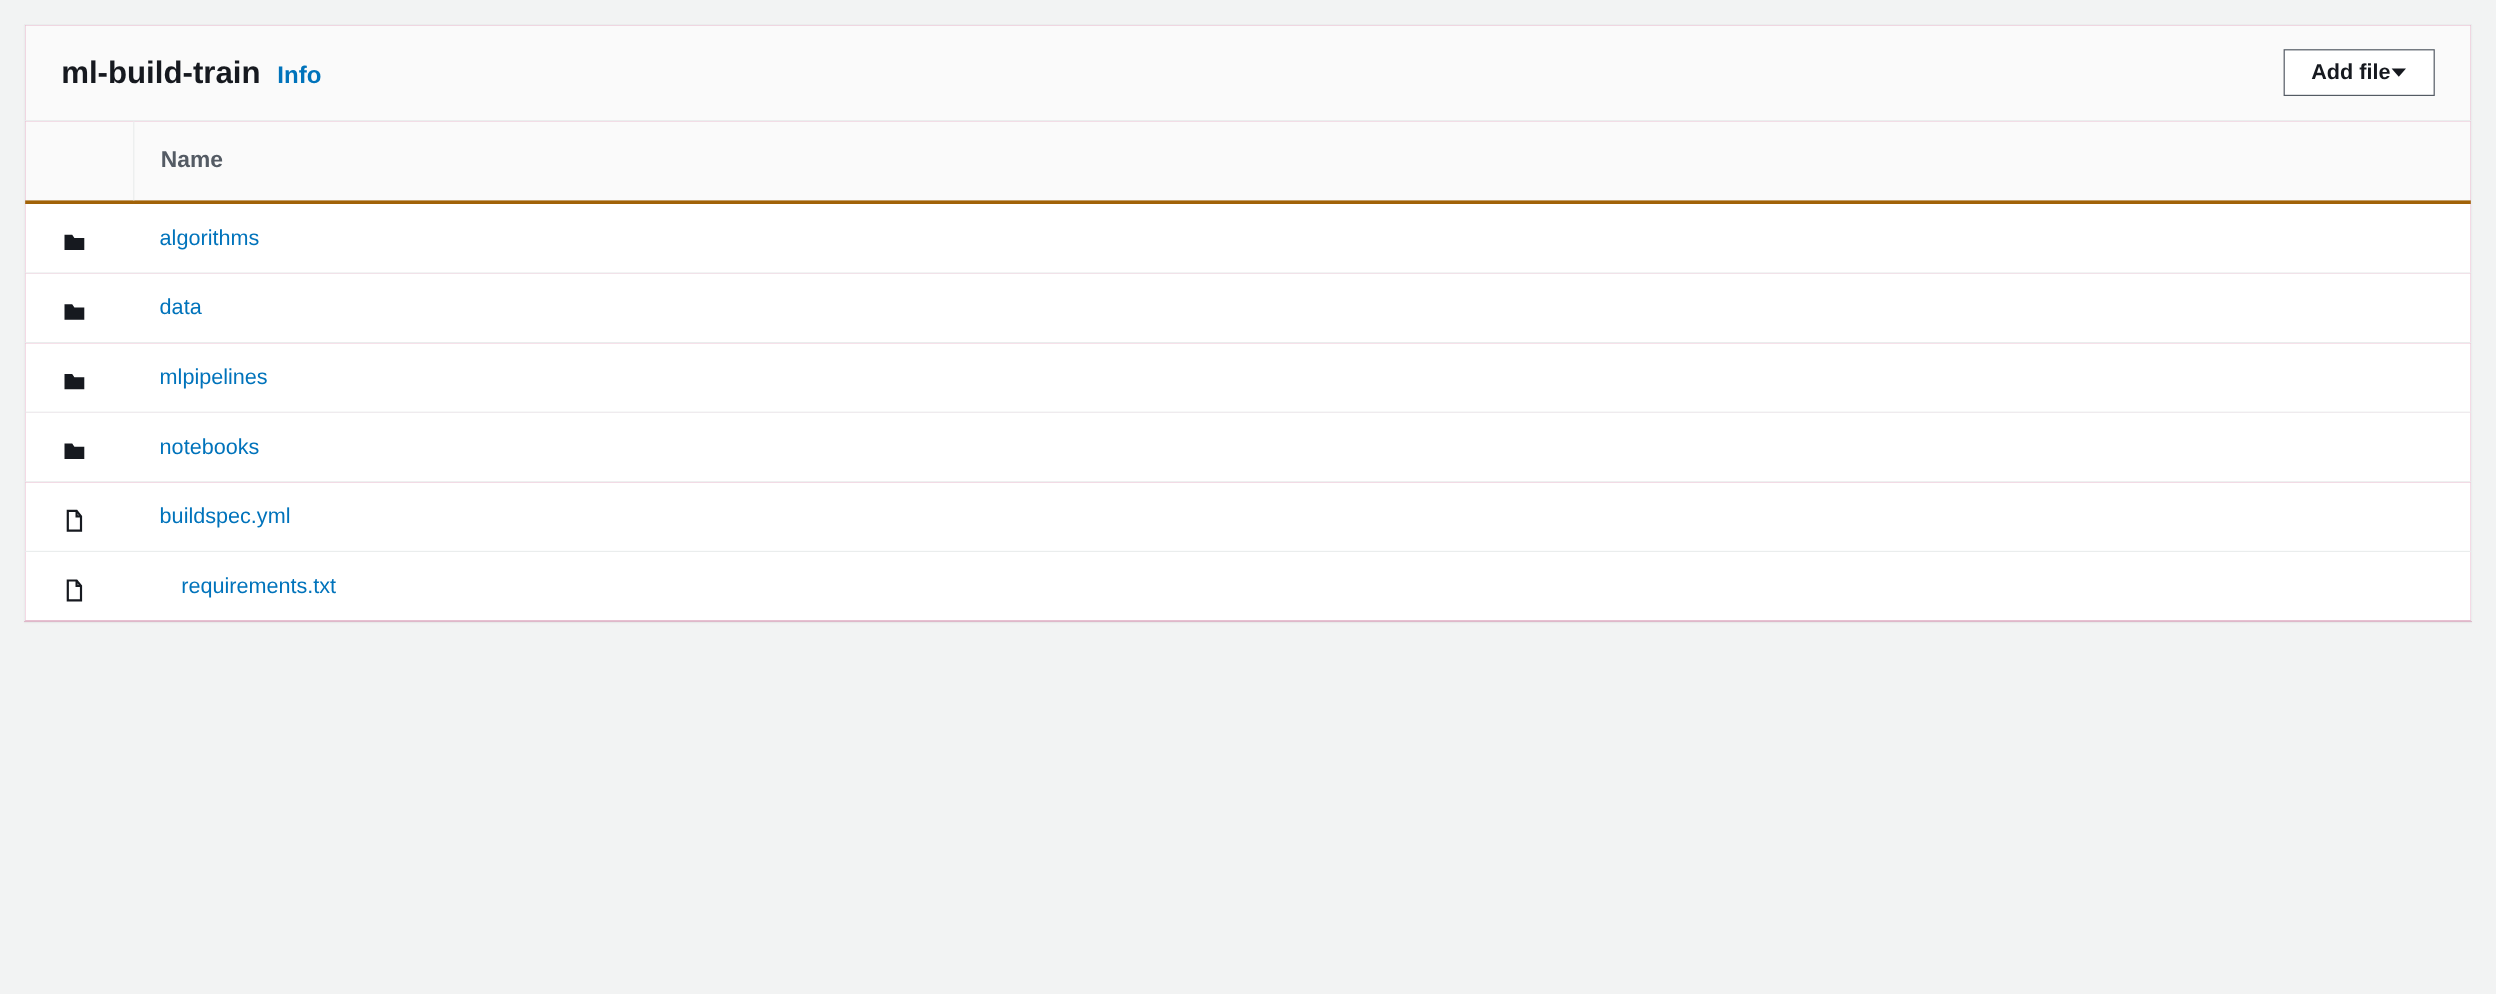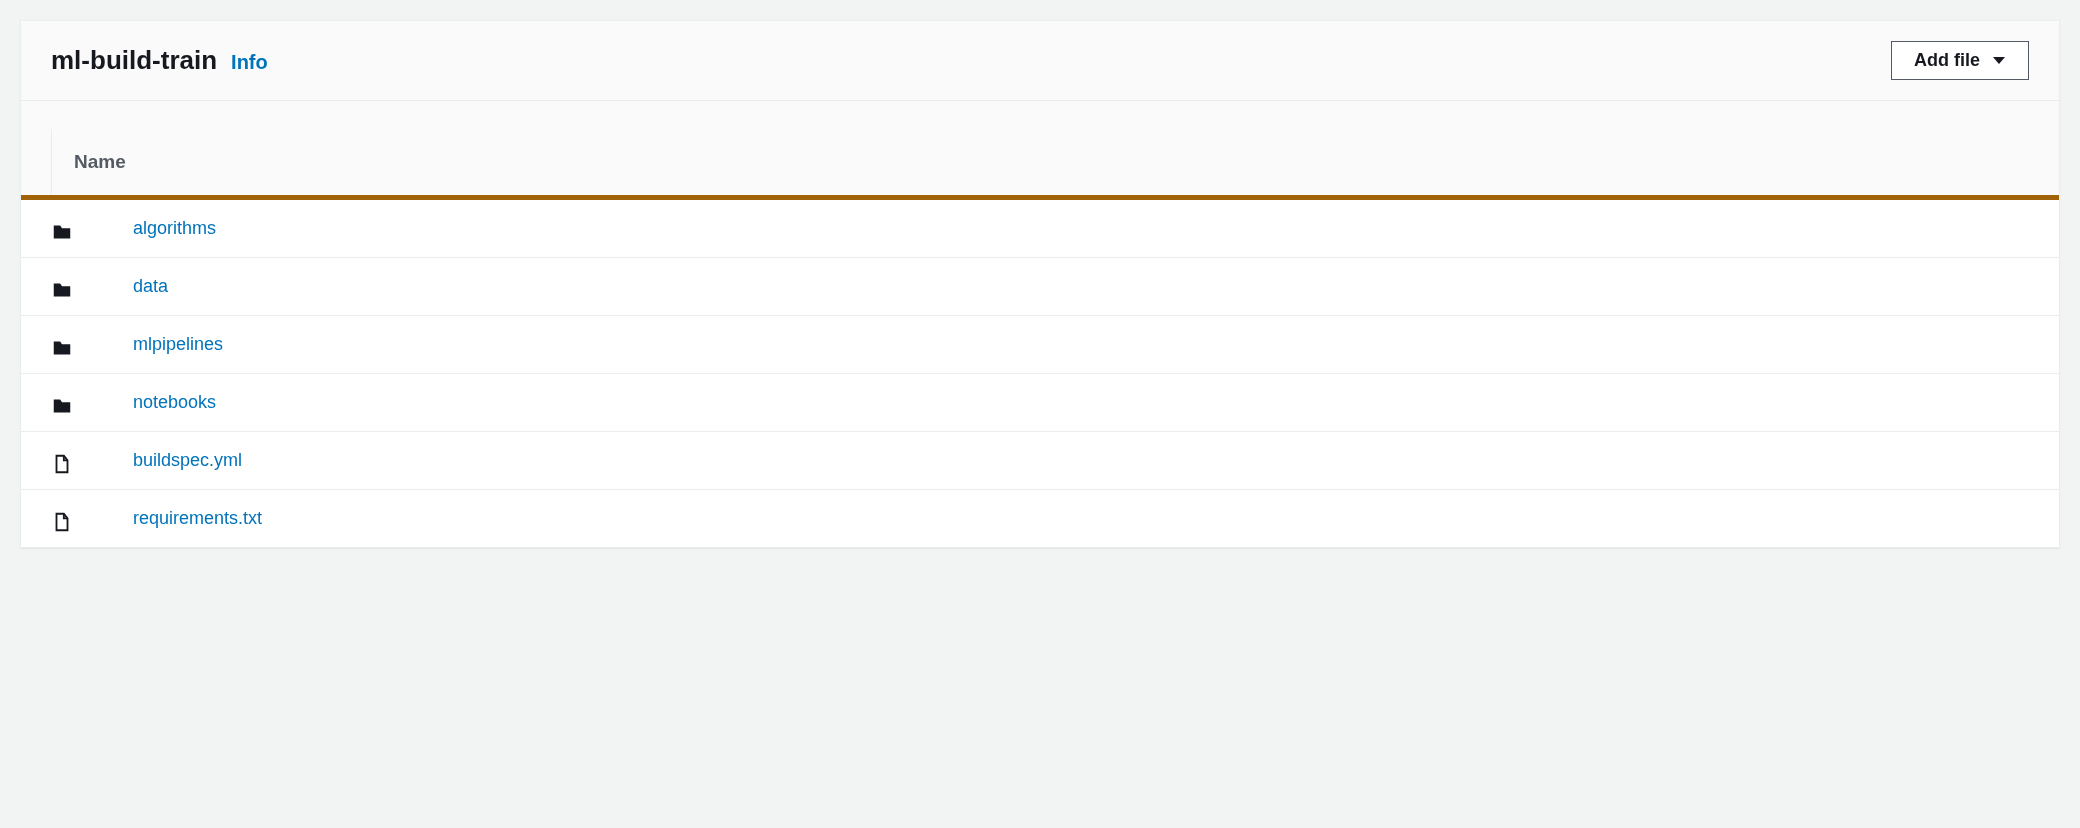--- a/index.html
+++ b/index.html
@@ -37,41 +37,40 @@
     }
     .info-link {
       font-size: 20px;
       font-weight: 700;
       color: #0073bb;
       cursor: pointer;
     }
     .add-file-btn {
       display: flex;
       align-items: center;
-      gap: 12px;
       padding: 8px 22px;
       background-color: #ffffff;
       border: 1px solid #545b64;
       font-size: 18px;
       font-weight: 700;
       color: #16191f;
       cursor: pointer;
     }
     .caret-down {
       display: inline-block;
     }
     .caret-down svg {
       display: block;
     }
     .table-header {
       display: flex;
-      border-bottom: 5px solid #a16207;
+      align-items: center;
+      border-bottom: 3px solid #a16207;
       background-color: #fafafa;
       padding: 0 30px;
-      flex-direction: column;
     }
     .icon-col {
       width: 60px;
       flex-shrink: 0;
       display: flex;
       align-items: center;
       padding: 14px 0;
     }
     .name-col-header {
       flex: 1;
@@ -83,20 +82,21 @@
     }
     .table-row {
       display: flex;
       align-items: flex-end;
       border-bottom: 1px solid #eaeded;
       padding: 0 30px;
       background-color: #ffffff;
     }
     .table-row:last-child {
       border-bottom: none;
+      gap: 18px;
     }
     .name-col {
       flex: 1;
       padding: 18px 0 18px 22px;
     }
     .item-link {
       font-size: 18px;
       color: #0073bb;
       text-decoration: none;
       cursor: pointer;

